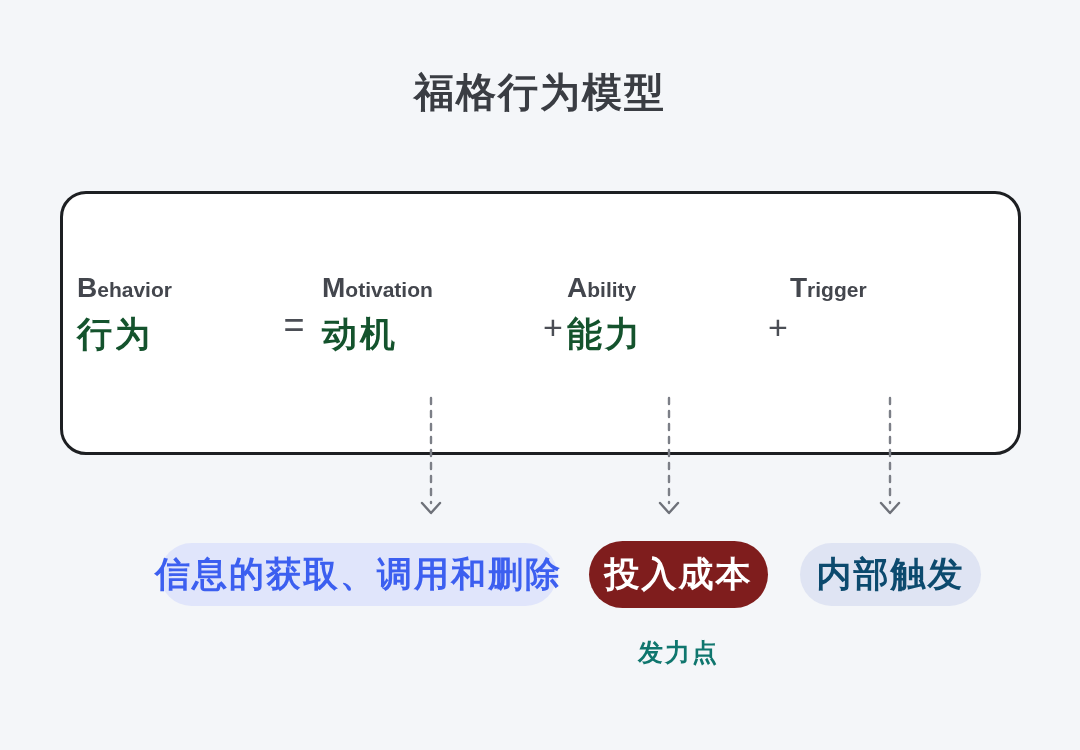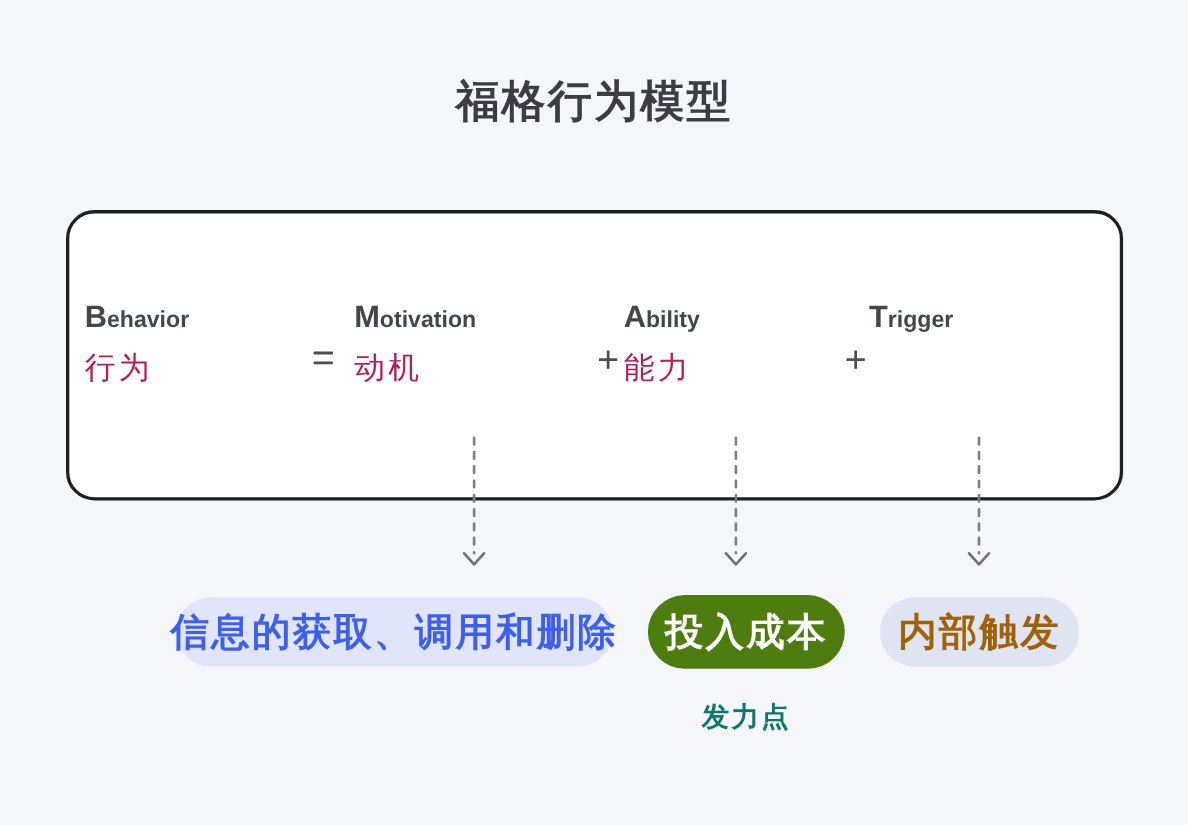--- a/index.html
+++ b/index.html
@@ -66,23 +66,23 @@
     white-space: nowrap;
     letter-spacing: 0px;
   }
   .term-en .cap {
     font-size: 28px;
     font-weight: bold;
     letter-spacing: 0px;
   }
   .term-cn {
     margin-top: 6px;
-    font-size: 28px;
-    font-weight: 400;
-    color: #be185d;
+    font-size: 35px;
+    font-weight: 700;
+    color: #14532d;
     line-height: 50px;
     letter-spacing: 3px;
     white-space: nowrap;
   }
 
   .op {
     position: absolute;
     z-index: 3;
     font-size: 34px;
     font-weight: 500;
@@ -112,26 +112,26 @@
     font-weight: bold;
     letter-spacing: 2px;
     white-space: nowrap;
     z-index: 5;
   }
   .pill-light-a {
     background: #e0e5fb;
     color: #3c5ff0;
   }
   .pill-solid {
-    background: #4d7c0f;
+    background: #7f1d1d;
     color: #ffffff;
   }
   .pill-light-b {
     background: #dfe4f3;
-    color: #a16207;
+    color: #0c4a6e;
   }
 
   .pill-caption {
     position: absolute;
     z-index: 5;
     text-align: center;
     font-size: 25px;
     font-weight: bold;
     letter-spacing: 2px;
     color: #0f766e;

